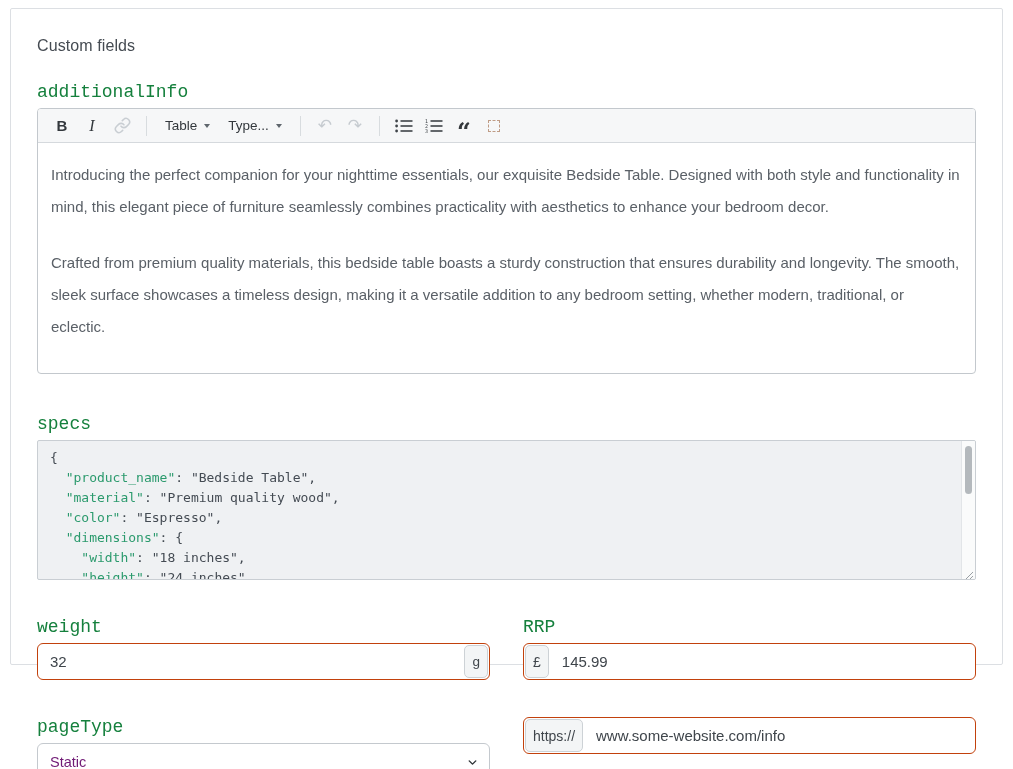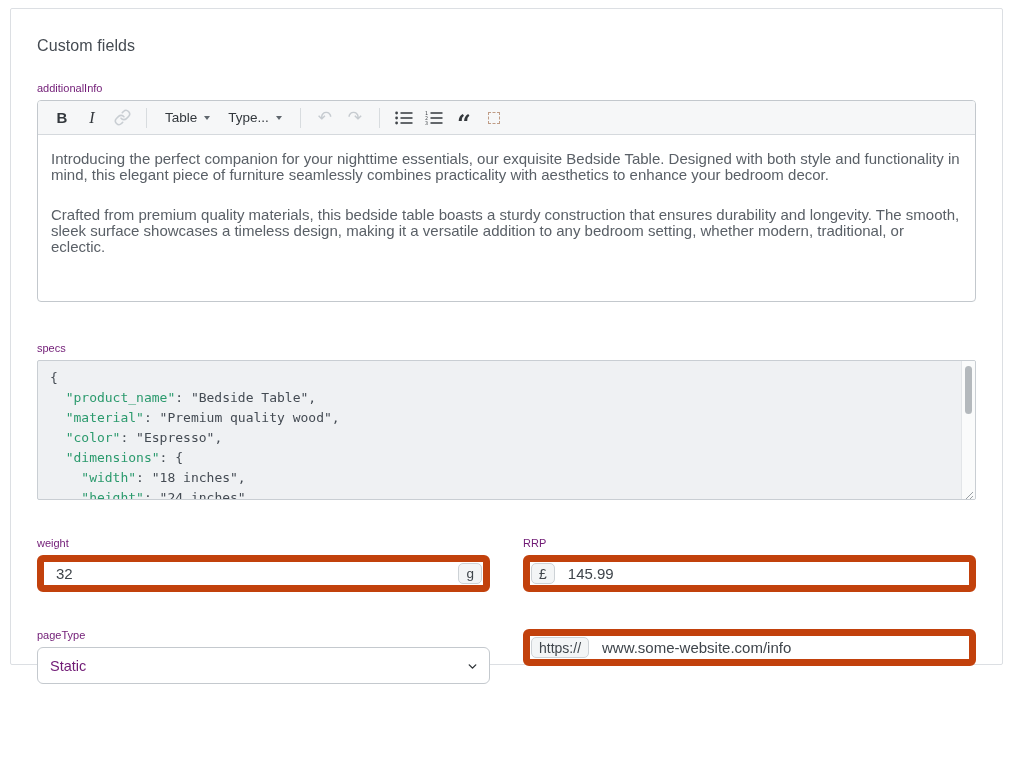--- a/index.html
+++ b/index.html
@@ -4,21 +4,21 @@
 <style>
   * { box-sizing: border-box; margin: 0; padding: 0; }
   html,body { width: 1013px; height: 769px; background: #ffffff;
     font-family: "Liberation Sans", sans-serif; }
   .card {
     position: absolute; left: 10px; top: 8px; width: 993px; height: 657px;
     background: #ffffff; border: 1px solid #dcdfe3; border-radius: 2px;
     padding: 28px 26px 26px 26px;
   }
   .card-title { font-size: 16px; font-weight: 400; color: #454b52; letter-spacing: .1px; }
-  .field-label { display: block; font-size: 11px; color: #701a75; margin-bottom: 6px; }
+  .field-label { display: block; font-size: 18px; color: #15803d; margin-bottom: 6px; font-family: Liberation Mono, monospace; }
 
   
   .rte { margin-top: 27px; }
   .rte-frame { border: 1px solid #c3c8cd; border-radius: 4px; overflow: hidden; background:#fff; }
   .rte-toolbar {
     display: flex; align-items: center; height: 34px; padding: 0 10px;
     background: #f6f7f8; border-bottom: 1px solid #d5d9dd; gap: 2px;
   }
   .tb-btn {
     min-width: 28px; height: 26px; display: inline-flex; align-items: center;
@@ -30,21 +30,21 @@
   .tb-disabled { color: #c6cbd0; }
   .tb-sep { width: 1px; height: 20px; background: #d8dcdf; margin: 0 8px; }
   .tb-drop { font-size: 13.5px; color: #33383d; display: inline-flex; align-items: center; gap: 7px; padding: 0 8px; }
   .caret { width: 0; height: 0; border-left: 3.5px solid transparent;
     border-right: 3.5px solid transparent; border-top: 4px solid #5f666d; }
   .tb-glyph { font-size: 17px; line-height: 1; }
   .tb-quote { font-family: "DejaVu Serif", serif; font-weight: 700; font-size: 24px;
     color: #34383c; line-height: 0; position: relative; top: 6px; }
   .tb-dashed { width: 12px; height: 12px; border: 1px dashed #bf9c86; display:inline-block; }
   .rte-content { padding: 16px 13px 6px 13px; min-height: 166px; }
-  .rte-content p { font-size: 15px; line-height: 16px; color: #5a6067; margin-bottom: 24px; }
+  .rte-content p { font-size: 15px; line-height: 32px; color: #5a6067; margin-bottom: 24px; }
 
   
   .specs-wrap { margin-top: 40px; }
   .code-box {
     position: relative; height: 140px; background: #eff1f3;
     border: 1px solid #c9ced3; border-radius: 2px; overflow: hidden;
   }
   .code-inner { padding: 7px 24px 0 12px; overflow: hidden; height: 100%; }
   .code-line { font-family: "DejaVu Sans Mono", monospace; font-size: 13px;
     line-height: 20px; color: #444b53; white-space: pre; }
@@ -56,21 +56,21 @@
   .code-thumb { position: absolute; top: 5px; left: 3px; width: 7px; height: 48px;
     background: #b4b9bd; border-radius: 4px; }
   .resize-handle { position: absolute; right: 1px; bottom: 1px; width: 12px; height: 12px; }
 
   
   .row { display: flex; gap: 33px; }
   .row-1 { margin-top: 37px; }
   .row-2 { margin-top: 37px; }
   .col { width: 454px; }
   .input-group { position: relative; display: flex; align-items: stretch;
-    height: 37px; border: 7px solid #c2410c; border-radius: 6px; background: #fff; }
+    height: 37px; border: 1px solid #c2410c; border-radius: 6px; background: #fff; }
   .input-group input { flex: 1; border: none; outline: none; background: transparent;
     font-size: 15px; color: #3f454b; padding: 0 12px; min-width: 0;
     font-family: "Liberation Sans", sans-serif; border-radius: 6px; }
   .addon { display: flex; align-items: center; justify-content: center;
     background: #f3f5f6; border: 1px solid #cdd2d6; border-radius: 5px;
     margin: 1px; font-size: 13.5px; color: #3f454b; padding: 0 7px; }
   .addon-prefix { font-size: 14px; }
   .select-wrap { position: relative; height: 37px; }
   select { width: 100%; height: 100%; border: 1px solid #c4c9ce; border-radius: 6px;
     background: #fff; font-size: 14.5px; color: #701a75; padding: 0 12px;

